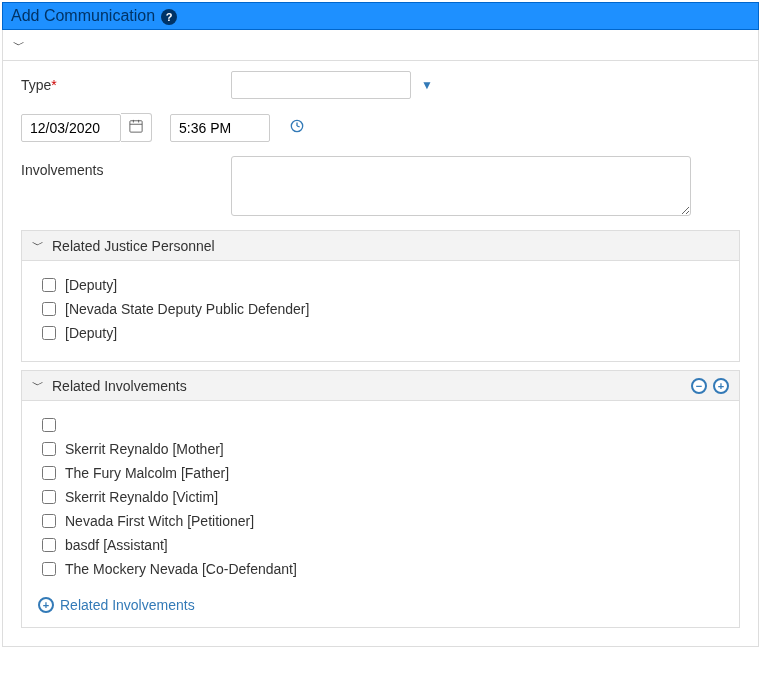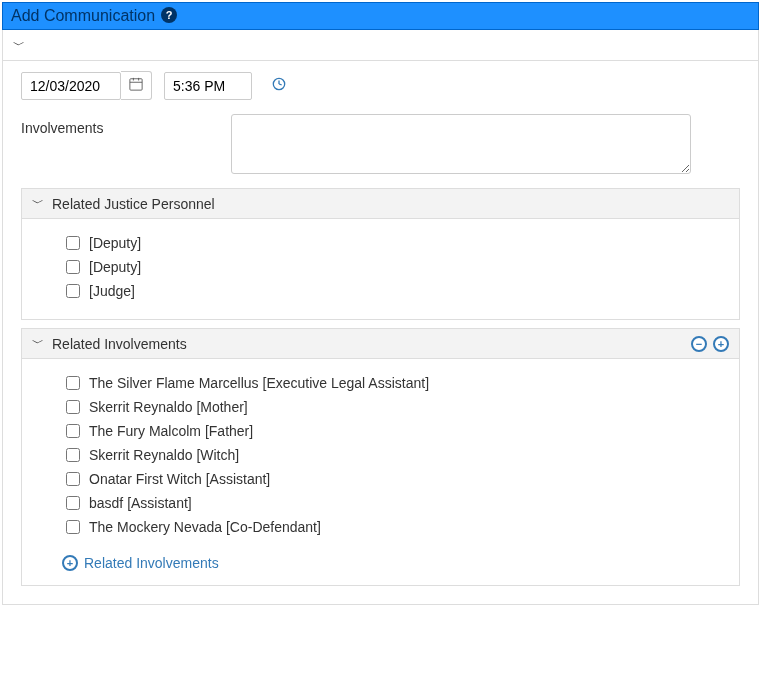--- a/index.html
+++ b/index.html
@@ -9,21 +9,21 @@
     font-family: "Segoe UI", Arial, sans-serif;
     font-size: 14px;
     background: #fff;
     color: #333;
   }
   .titlebar {
     background: #1e90ff;
     border: 1px solid #0066cc;
     padding: 4px 8px;
     display: flex;
-    align-items: flex-start;
+    align-items: flex-end;
     gap: 6px;
   }
   .titlebar-text {
     color: #003366;
     font-size: 16px;
     font-weight: 400;
   }
   .help-icon {
     width: 16px; height: 16px;
     border-radius: 50%;
@@ -84,21 +84,21 @@
   .cal-btn {
     border: 1px solid #ccc;
     border-left: none;
     border-radius: 0 3px 3px 0;
     padding: 5px 8px;
     background: #fff;
     color: #555;
     cursor: pointer;
     margin-left: -8px;
   }
-  .time-input { width: 88px; margin-left: 4px; }
+  .time-input { width: 100px; margin-left: 10px; }
   .clock-icon { color: #337ab7; margin-left: 12px; }
   textarea.comm {
     width: 100%;
     max-width: 460px;
     height: 60px;
     border: 1px solid #ccc;
     border-radius: 3px;
     padding: 6px;
     font-family: inherit;
     resize: both;
@@ -123,21 +123,21 @@
     font-weight: bold;
     display: inline-flex;
     align-items: center;
     justify-content: center;
     cursor: pointer;
     background: #fff;
   }
   .section-body {
     border: 1px solid #ddd;
     border-top: none;
-    padding: 10px 40px 14px;
+    padding: 10px 16px 14px;
   }
   .chk-row {
     display: flex;
     align-items: center;
     gap: 6px;
     margin: 4px 0;
   }
   .chk-row input[type=checkbox] {
     width: 14px; height: 14px;
   }
@@ -160,20 +160,31 @@
   <span class="help-icon">?</span>
 </div>
 
 <div class="panel">
   <div class="collapse-header">
     <span class="chev">﹀</span>
   </div>
 
   <div class="form-body">
 
+    <div class="form-row">
+      <div class="form-label">
+        <span>Type</span><span class="req">*</span>
+      </div>
+      <div class="form-ctrl">
+        <div class="dropdown-wrap">
+          <input class="dropdown-input" value="" style="">
+          <span class="dd-caret">▼</span>
+        </div>
+      </div>
+    </div>
 
     <div class="form-row">
       <div class="form-ctrl">
         <input class="tb date-input" value="12/03/2020" style="">
         <button class="cal-btn">
           <svg class="ico" viewBox="0 0 16 16">
               <rect x="1" y="2" width="14" height="13" rx="1" fill="none" stroke="#555"></rect>
               <line x1="1" y1="6" x2="15" y2="6" stroke="#555"></line>
               <line x1="5" y1="1" x2="5" y2="4" stroke="#555"></line>
               <line x1="11" y1="1" x2="11" y2="4" stroke="#555"></line>
@@ -201,59 +212,58 @@
       <span class="chev">﹀</span>
       <span>Related Justice Personnel</span>
     </div>
     <div class="section-body" id="justice-body">
         <div class="chk-row">
           <input type="checkbox" style="">
           <span>[Deputy]</span>
         </div>
         <div class="chk-row">
           <input type="checkbox" style="">
-          <span>[Deputy]</span>
+          <span>[Nevada State Deputy Public Defender]</span>
         </div>
         <div class="chk-row">
           <input type="checkbox" style="">
-          <span>[Judge]</span>
+          <span>[Deputy]</span>
         </div>
       </div>
 
     <div style="height:8px"></div>
 
     <div class="section-hdr">
       <span class="chev">﹀</span>
       <span>Related Involvements</span>
       <div class="right-tools">
         <span class="circ-btn">−</span>
         <span class="circ-btn">+</span>
       </div>
     </div>
     <div class="section-body" id="inv-body">
       <div id="inv-list">
           <div class="chk-row">
             <input type="checkbox" style="">
-            <span>The Silver Flame Marcellus [Executive Legal Assistant]</span>
           </div>
           <div class="chk-row">
             <input type="checkbox" style="">
             <span>Skerrit Reynaldo [Mother]</span>
           </div>
           <div class="chk-row">
             <input type="checkbox" style="">
             <span>The Fury Malcolm [Father]</span>
           </div>
           <div class="chk-row">
             <input type="checkbox" style="">
-            <span>Skerrit Reynaldo [Witch]</span>
-          </div>
-          <div class="chk-row">
-            <input type="checkbox" style="">
-            <span>Onatar First Witch [Assistant]</span>
+            <span>Skerrit Reynaldo [Victim]</span>
+          </div>
+          <div class="chk-row">
+            <input type="checkbox" style="">
+            <span>Nevada First Witch [Petitioner]</span>
           </div>
           <div class="chk-row">
             <input type="checkbox" style="">
             <span>basdf [Assistant]</span>
           </div>
           <div class="chk-row">
             <input type="checkbox" style="">
             <span>The Mockery Nevada [Co-Defendant]</span>
           </div>
         </div>

